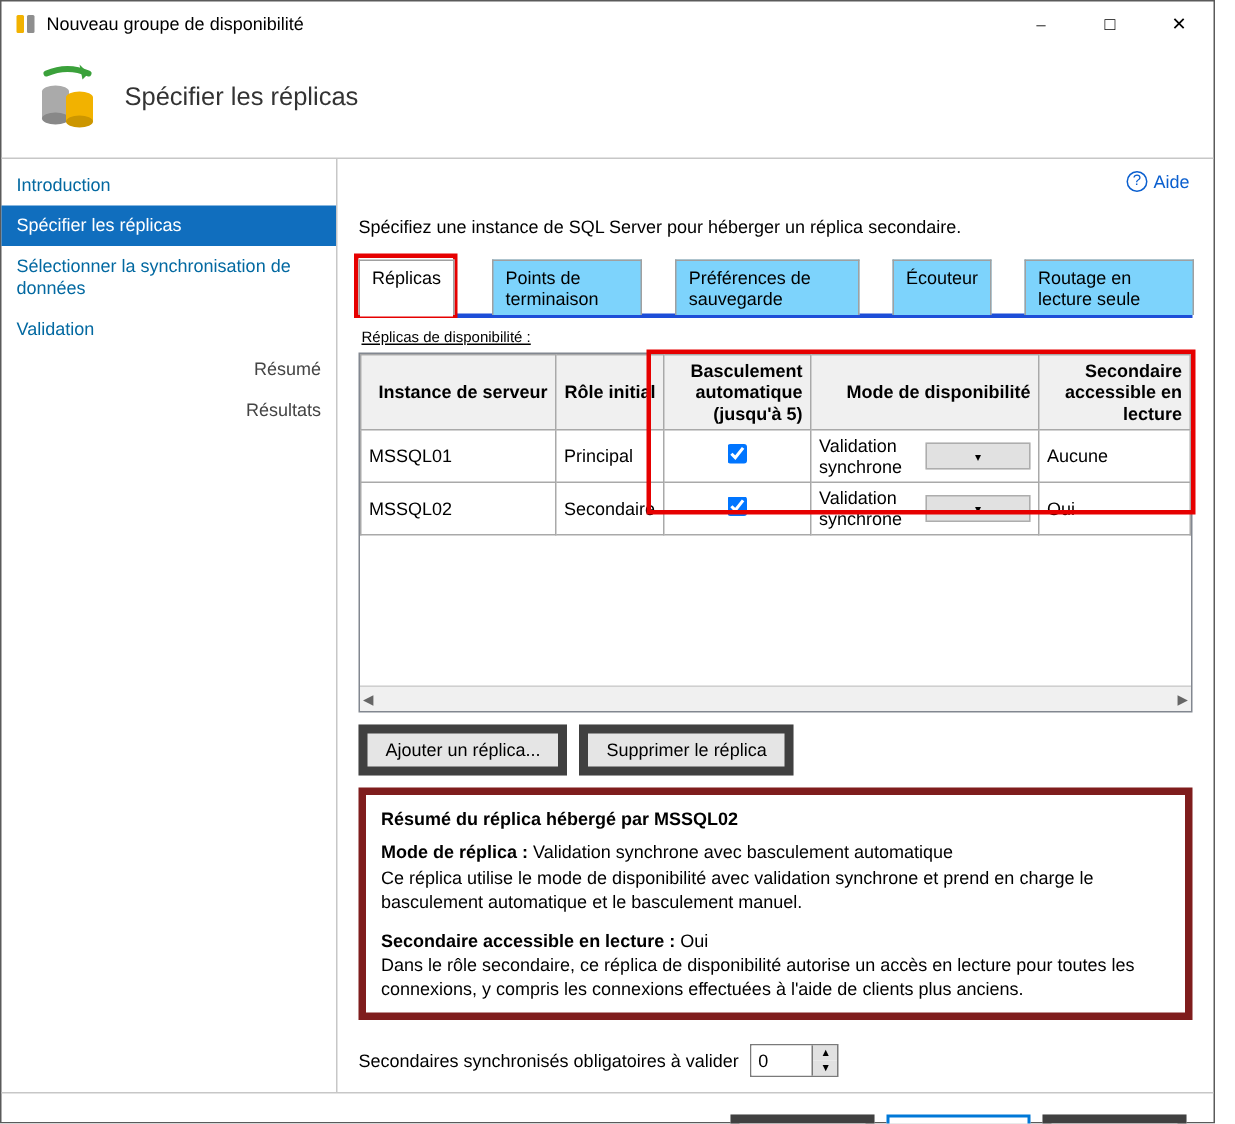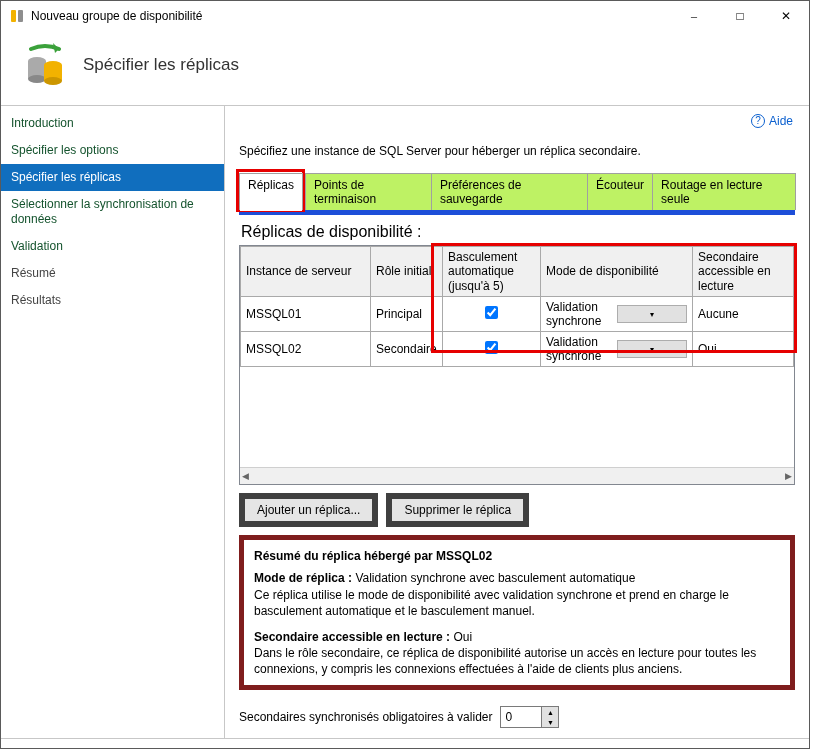--- a/index.html
+++ b/index.html
@@ -11,43 +11,43 @@
   .titlebar .win-buttons { display:flex; }
   .titlebar .win-btn { width:46px; height:30px; display:flex; align-items:center; justify-content:center; font-size:12px; font-family: "Segoe UI Symbol"; }
 
   .header-strip { display:flex; align-items:center; padding:10px 20px 16px 20px; }
   .header-icon { width:48px; height:48px; margin-right:14px; }
   .header-title { font-size:17px; color:#333; }
 
   .body { flex:1; display:flex; border-top:1px solid #c7c7c7; }
 
   .nav { width:224px; border-right:1px solid #c7c7c7; padding-top:4px; }
-  .nav-item { display:block; padding:6px 10px; font-size:12px; color:#14532d; text-decoration:none; line-height:1.25; }
+  .nav-item { display:block; padding:6px 10px; font-size:12px; color:#0369a1; text-decoration:none; line-height:1.25; }
   .nav-item.active { background:#106ebe; color:#fff; }
-  .nav-item.disabled { color:#444; }
+  .nav-item.disabled { color:#444;text-align:right; }
 
   .main { flex:1; padding:8px 14px 10px 14px; display:flex; flex-direction:column; position:relative; }
   .help-link { position:absolute; top:8px; right:16px; font-size:12px; color:#0a5fcf; display:flex; align-items:center; gap:4px; }
   .help-icon { display:inline-block; width:14px; height:14px; border:1px solid #0a5fcf; border-radius:50%; font-size:10px; line-height:12px; text-align:center; color:#0a5fcf; }
 
   .instruction { font-size:12px; font-weight:normal; margin:30px 0 14px 0; }
 
-  .tabstrip { display:flex; border-bottom:6px solid #1d4ed8; font-size:12px; }
-  .tab { padding:4px 8px; border:1px solid #a0a0a0; border-bottom:none; background:#bef264; margin-right:-1px; position:relative; top:1px; }
+  .tabstrip { display:flex; border-bottom:3px solid #1d4ed8; font-size:12px;gap:23px; }
+  .tab { padding:4px 8px; border:1px solid #a0a0a0; border-bottom:none; background:#7dd3fc; margin-right:-1px; position:relative; top:1px; }
   .tab.active { background:#fff; }
   .tab.active::after { content:""; position:absolute; left:0; right:0; bottom:-1px; height:1px; background:#fff; }
   .tabstrip .highlight-wrap { border:3px solid #e60000; display:inline-flex; margin:-3px 0 -3px -3px; }
 
-  .section-label { font-size:16px; margin:8px 0 4px 2px; }
+  .section-label { font-size:10px; margin:8px 0 4px 2px;text-decoration:underline; }
 
   .grid-wrap { border:1px solid #828790; position:relative; background:#fff; }
   .grid-highlight { position:absolute; top:-3px; right:-3px; border:3px solid #e60000; height:110px; width:366px; pointer-events:none; }
   table.grid { border-collapse:collapse; width:100%; font-size:12px; table-layout:fixed; }
   table.grid th, table.grid td { border:1px solid #a9a9a9; padding:3px 5px; text-align:left; vertical-align:middle; background:#fff; }
-  table.grid th { background:#f0f0f0; font-weight:normal; line-height:1.2; }
+  table.grid th { background:#f0f0f0; font-weight:bold; line-height:1.2;text-align:right; }
   table.grid thead tr { height:48px; }
   table.grid td.center { text-align:center; }
   .dropdown-cell { display:flex; align-items:center; }
   .dropdown-cell span { flex:1; }
   .drop-btn { width:16px; height:18px; background:#e1e1e1; border:1px solid #adadad; display:inline-flex; align-items:center; justify-content:center; font-size:8px; margin-left:3px; }
   .scroll-stub { height:17px; background:#f0f0f0; border-top:1px solid #cfcfcf; display:flex; align-items:center; justify-content:space-between; padding:0 2px; font-size:9px; color:#666; }
 
   .row-buttons { display:flex; gap:8px; margin:8px 0; }
   .btn { font-size:12px; padding:4px 12px; background:#e5e5e5; border:6px solid #404040; }
 
@@ -93,21 +93,20 @@
       <ellipse cx="32" cy="24" rx="9" ry="4" fill="#f2b200"></ellipse>
         <rect x="23" y="24" width="18" height="16" fill="#f2b200"></rect>
         <ellipse cx="32" cy="40" rx="9" ry="4" fill="#cc9600"></ellipse>
     </svg>
     <div class="header-title">Spécifier les réplicas</div>
   </div>
 
   <div class="body">
     <div class="nav">
       <a class="nav-item">Introduction</a>
-      <a class="nav-item">Spécifier les options</a>
       <a class="nav-item active">Spécifier les réplicas</a>
       <a class="nav-item">Sélectionner la synchronisation de données</a>
       <a class="nav-item">Validation</a>
       <a class="nav-item disabled">Résumé</a>
       <a class="nav-item disabled">Résultats</a>
     </div>
 
     <div class="main">
       <div class="help-link">
         <span class="help-icon">?</span>

